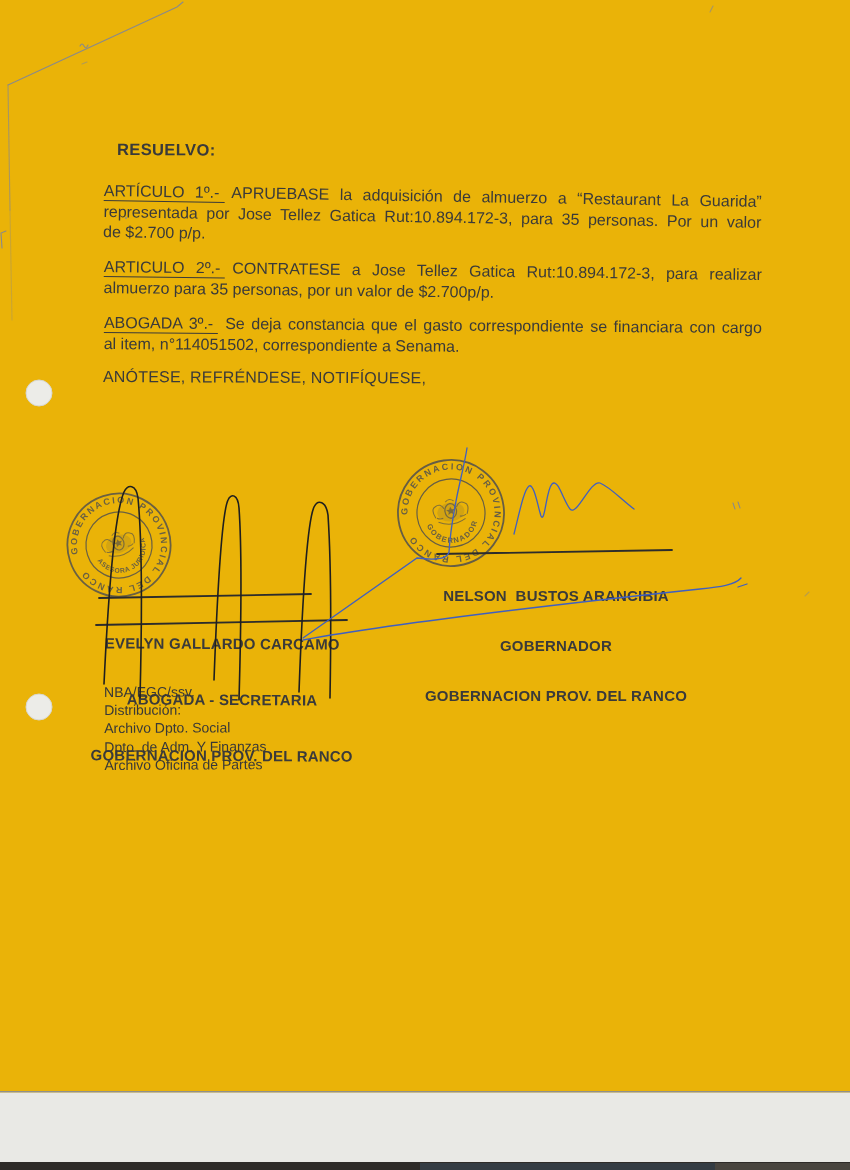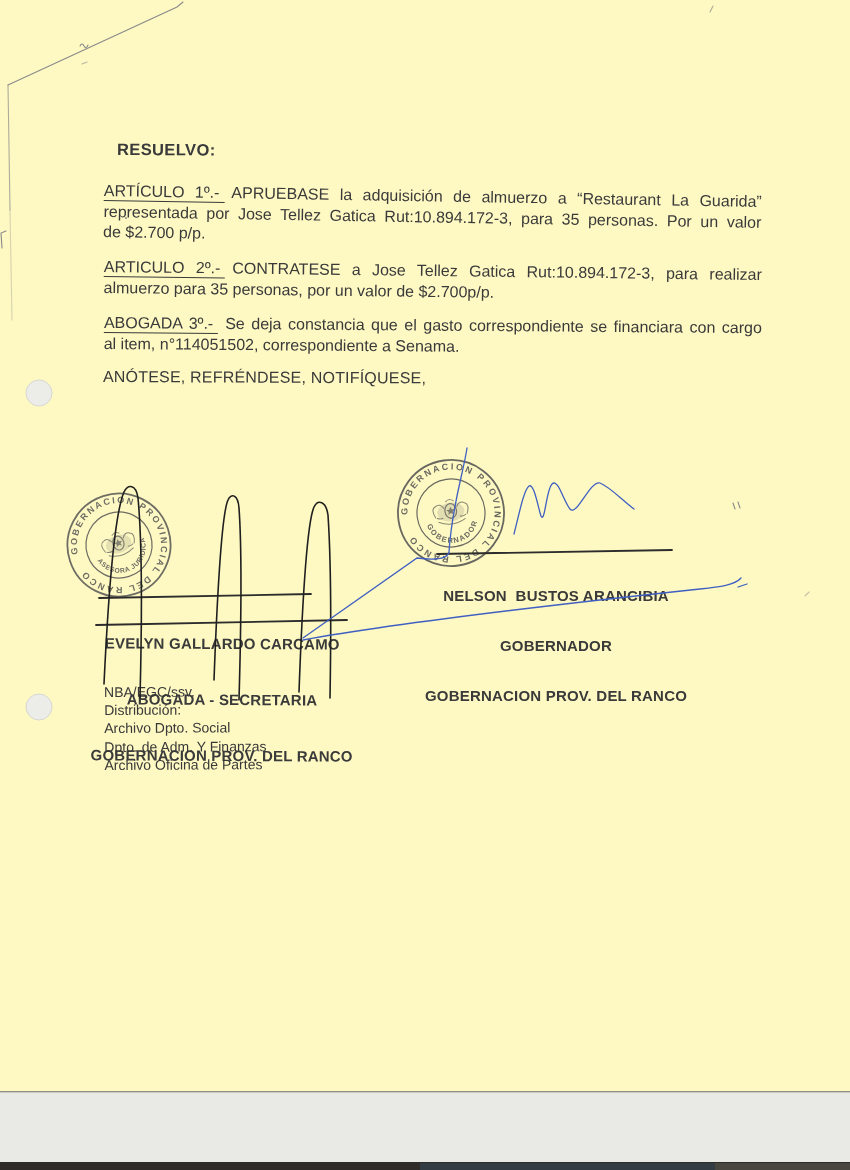--- a/index.html
+++ b/index.html
@@ -1,20 +1,20 @@
 <!DOCTYPE html>
 <html style="--ink: #3a3a3a; --stamp: #4f4f4f; --pen-blue: #3f5fc2; --pen-black: #1f1f1f; --scan-band: #e9e9e5;"><head>
 <meta charset="utf-8">
 <style>
   html,body{margin:0;padding:0;background:#888;}
   .page{
     position:relative;
     width:850px;height:1170px;
     margin:0 auto;
-    background:#fef9c3;
+    background:#eab308;
     overflow:hidden;
     font-family:"Liberation Sans","DejaVu Sans",sans-serif;
     color:var(--ink,#3a3a3a);
   }
   .abs{position:absolute;}
   .resuelvo{
     left:117px;top:140px;
     font-size:16.5px;font-weight:bold;letter-spacing:.4px;
     transform:rotate(.3deg);transform-origin:0 0;
   }

